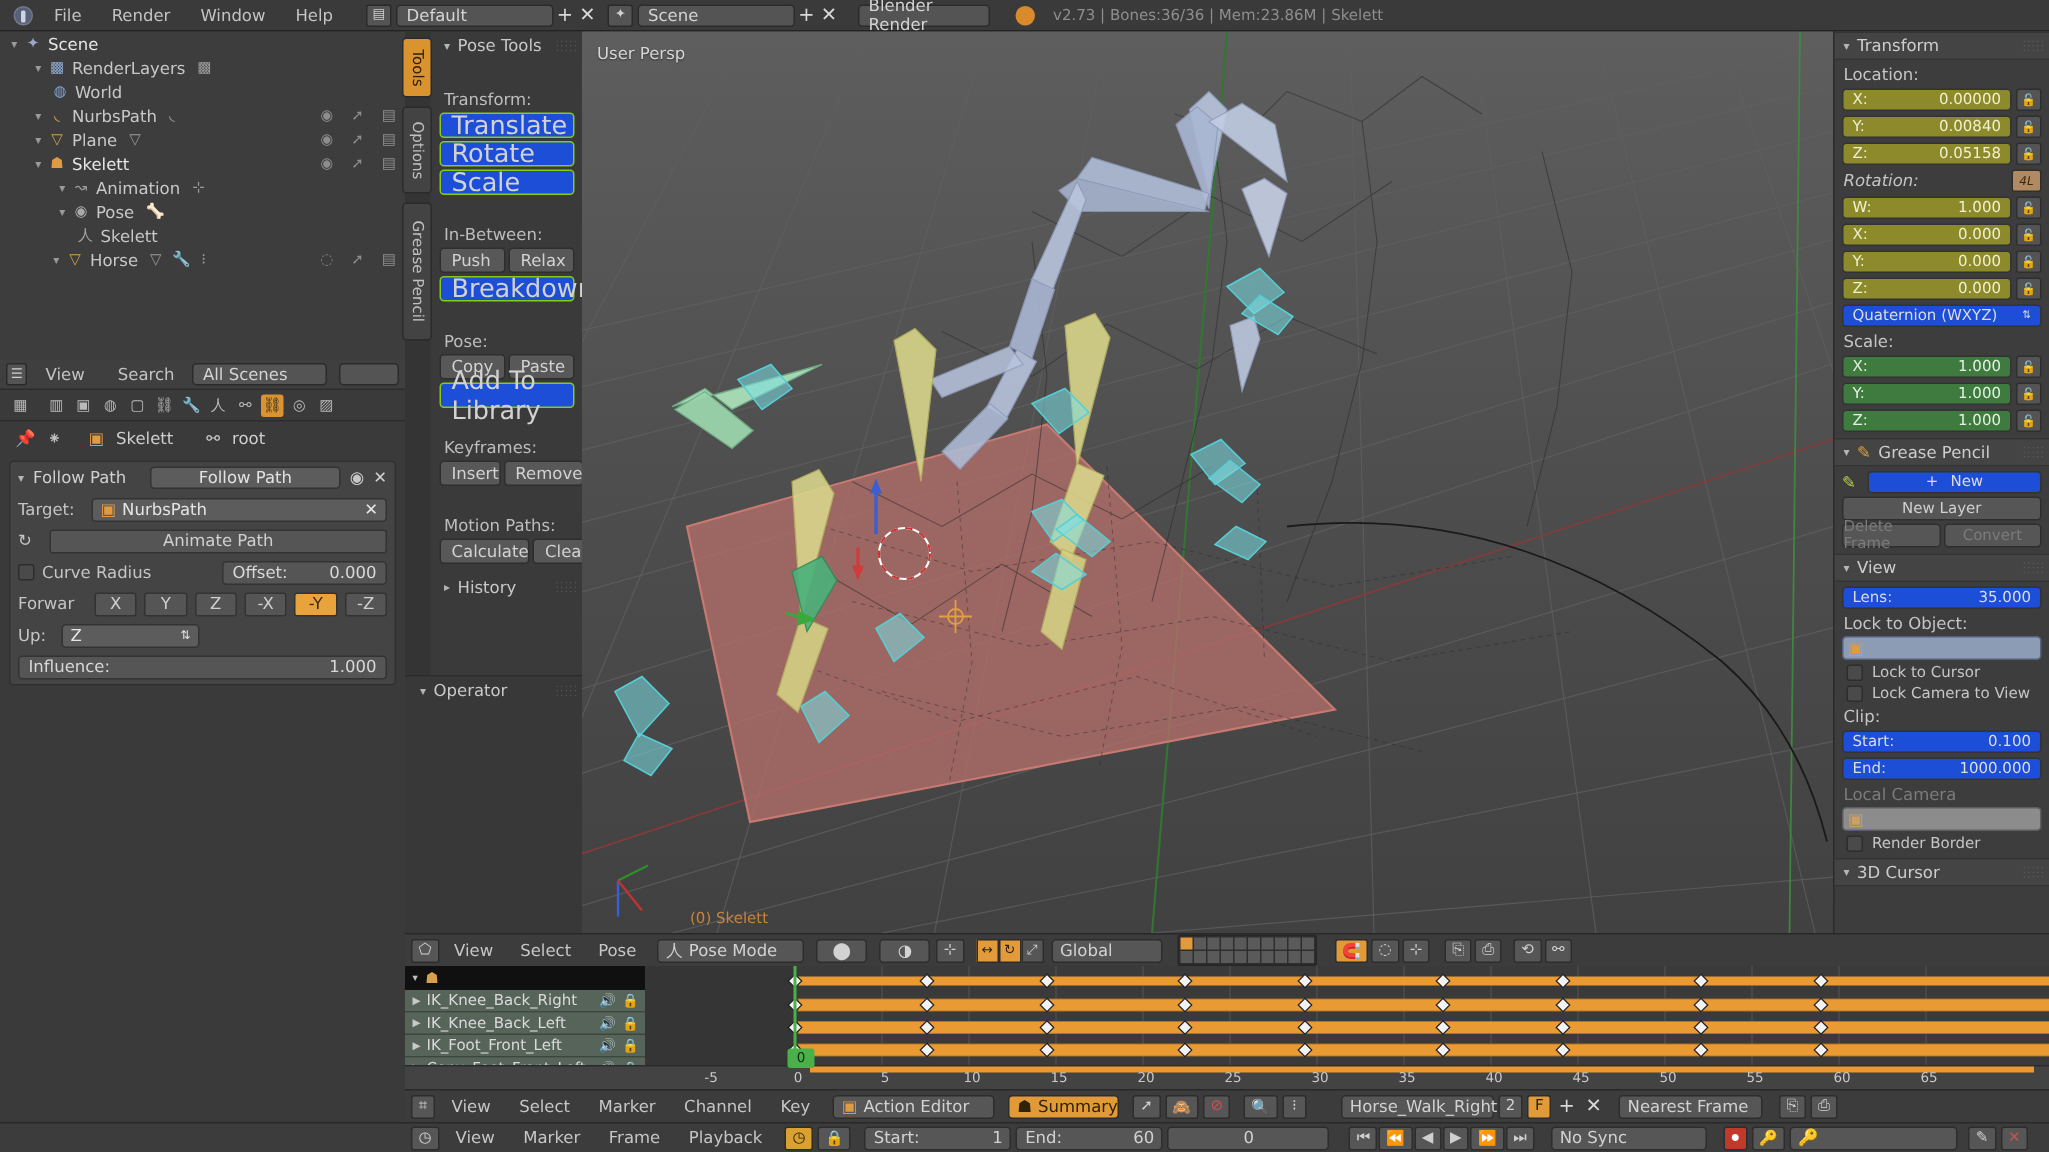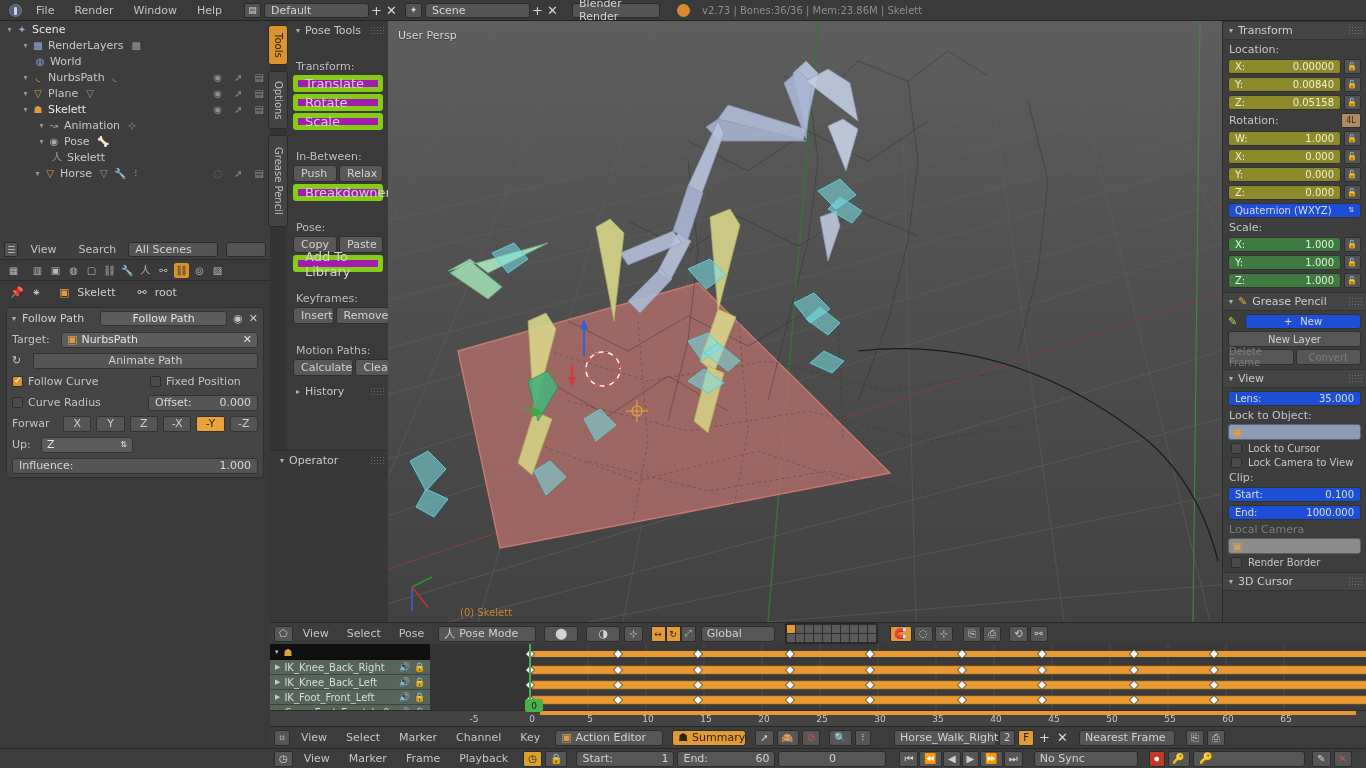--- a/index.html
+++ b/index.html
@@ -67,22 +67,22 @@
       display:flex; align-items:center; justify-content:space-between; padding:0 6px; font-size:11px; color:#d8d8d8;}
 
   
   #toolshelf { left:270px; top:21px; width:118px; height:601px; background:#3a3a3a;}
   .vtab { position:absolute; left:-2px; width:20px; background:#434343; border:1px solid #2b2b2b;
      border-radius:3px; writing-mode:vertical-rl; text-orientation:mixed; font-size:10px;
      color:#c0c0c0; display:flex; align-items:center; justify-content:center; padding:5px 0;}
   .vtab.active { background:#d9932f; color:#2e2008; }
   .ts-panel-hd { height:19px; display:flex; align-items:center; gap:5px; padding-left:8px; color:#c8c8c8; font-size:11px;}
   .ts-sec { margin:20px 5px 1px 8px; color:#bdbdbd; font-size:11px;}
-  .ts-btn { margin:2px 5px; height:17px; background:#a21caf; border:5px solid #84cc16; border-radius:3px;
-     display:flex; align-items:center; padding-left:7px; color:#d2d2d2; font-size:13px;}
+  .ts-btn { margin:2px 5px; height:17px; background:#1d4ed8; border:1px solid #84cc16; border-radius:3px;
+     display:flex; align-items:center; padding-left:7px; color:#d2d2d2; font-size:17px;}
   .ts-btn2 { display:flex; gap:2px; margin:2px 5px; }
   .ts-btn2 > div { flex:1; height:17px; background:#585858; border:1px solid #2e2e2e; border-radius:3px;
      display:flex; align-items:center; padding-left:7px; color:#d2d2d2; font-size:11px;}
   .grip { margin-left:auto; margin-right:4px; width:14px; height:9px; opacity:.45;
      background-image:radial-gradient(#aaa 0.5px, transparent 0.6px); background-size:3px 3px;}
 
   
   #operator { left:270px; top:450px; width:118px; height:172px; background:#383838; border-top:1px solid #2c2c2c;}
 
   
@@ -323,26 +323,20 @@
           <span style="color:#e09a43">▣</span>
           <span>NurbsPath</span>
           <span style="margin-left:auto">✕</span>
         </span>
       </div>
       <div class="row">
         <span style="width:16px;color:#c5c5c5">↻</span>
         <span class="seg">Animate Path</span>
       </div>
       <div class="row">
-        <span class="chk on"></span>
-        <span class="lbl" style="flex:1">Follow Curve</span>
-        <span class="chk"></span>
-        <span class="lbl" style="width:92px">Fixed Position</span>
-      </div>
-      <div class="row">
         <span class="chk"></span>
         <span class="lbl" style="flex:1">Curve Radius</span>
         <span class="numfield" style="max-width:110px">
           <span>Offset:</span>
           <span>0.000</span>
         </span>
       </div>
       <div class="row">
         <span class="lbl" style="width:46px">Forwar</span>
         <span class="seg">X</span>
@@ -588,21 +582,21 @@
       </span>
       <span class="lockbtn">🔓</span>
     </div>
     <div class="nrow">
       <span class="nfield nf-yellow">
         <span>Z:</span>
         <span>0.05158</span>
       </span>
       <span class="lockbtn">🔓</span>
     </div>
-    <div style="display:flex;align-items:center;justify-content:space-between;margin:3px 5px 1px 6px;">
+    <div style="display:flex;align-items:center;justify-content:space-between;margin:3px 5px 1px 6px;font-style:italic;">
       <span style="font-size:11px;color:#c5c5c5">Rotation:</span>
       <span class="lockbtn" style="background:#b08a62;color:#3a2a12;width:20px">4L</span>
     </div>
     <div class="nrow">
       <span class="nfield nf-yellow">
         <span>W:</span>
         <span>1.000</span>
       </span>
       <span class="lockbtn">🔓</span>
     </div>

